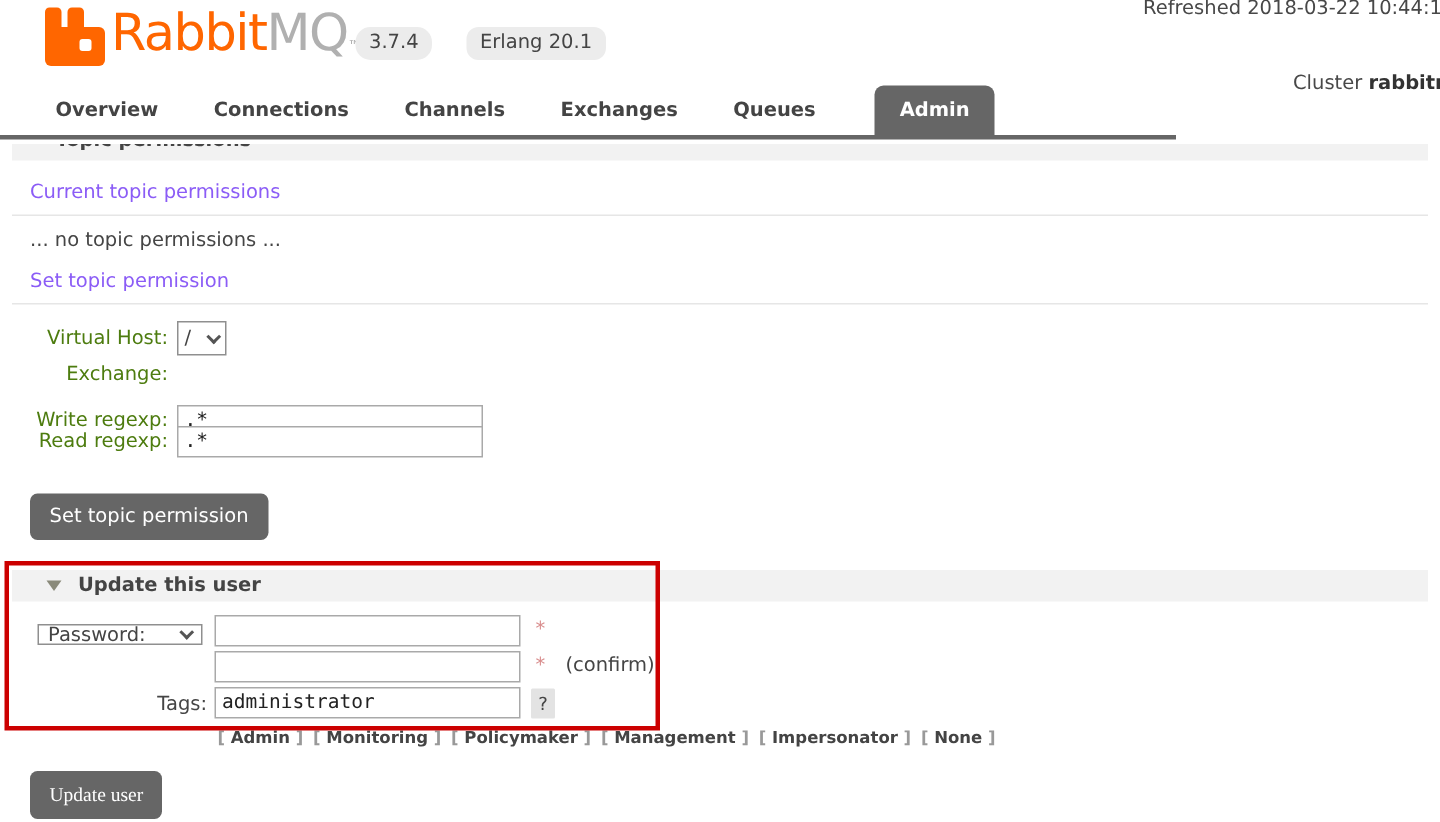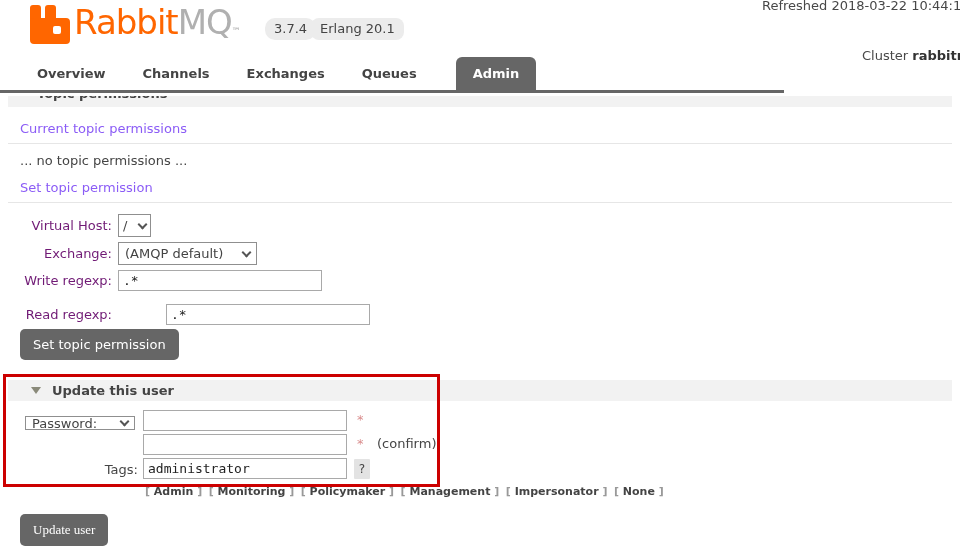--- a/index.html
+++ b/index.html
@@ -14,42 +14,42 @@
   .logo .ear1 { position:absolute; left:0; top:0; width:11px; height:22px; background:#ff6600; border-radius:3px; }
   .logo .ear2 { position:absolute; left:15px; top:0; width:11px; height:22px; background:#ff6600; border-radius:3px; }
   .logo .bodyblk { position:absolute; left:0; bottom:0; width:40px; height:26px; background:#ff6600; border-radius:4px; }
   .logo .dot { position:absolute; left:23px; top:21px; width:8px; height:8px; background:#fff; border-radius:2px; }
   .brand { position:absolute; left:74px; top:2px; font-size:34px; letter-spacing:-1px; white-space:nowrap; }
   .brand .p1 { color:#ff6600; }
   .brand .p2 { color:#b0b0b0; }
   .brand .tm { font-size:9px; color:#9a9a9a; letter-spacing:0; }
   .badge { position:absolute; top:18px; background:#ececec; color:#444; border-radius:8px;
            padding:3px 9px 4px 9px; font-size:13px; white-space:nowrap; }
-  .badge.v1 { left:265px;border-radius:10px; }
+  .badge.v1 { left:237px;border-radius:10px; }
   .badge.v2 { left:311px; }
   .refreshed { position:absolute; left:762px; top:-2px; white-space:nowrap; color:#484848; }
   .cluster { position:absolute; left:862px; top:48px; white-space:nowrap; color:#484848; }
   .cluster b { color:#333; }
   
   .tabbar { position:absolute; left:0; top:60px; width:784px; height:33px;
             border-bottom:3px solid #666; display:flex; align-items:flex-end; padding-left:37px; }
   .tab { font-weight:bold; color:#444; padding-bottom:9px; margin-right:37px; cursor:pointer; white-space:nowrap; }
   .tab.active { background:#666; color:#fff; border-radius:6px 6px 0 0; height:33px;
                 padding:0 17px; line-height:33px; margin-left:2px; margin-right:0; }
   
   .graybar-clip { position:absolute; left:8px; right:8px; top:96px; height:11px;
                   background:#f2f2f2; overflow:hidden; }
   .graybar-clip .clipped { margin-top:-10px; padding-left:29px; font-weight:bold; font-size:13px; color:#444; }
   
   .subhead { position:absolute; left:8px; right:8px; padding:0 0 7px 12px;
              border-bottom:1px solid #e6e6e6; color:#8b5cf6; }
   .plaintext { position:absolute; left:20px; color:#454545; }
   
   .frow { position:absolute; left:0; display:flex; align-items:center; }
-  .flabel { width:118px; text-align:right; padding-right:6px; color:#701a75; }
+  .flabel { width:118px; text-align:right; padding-right:6px; color:#4d7c0f; }
   .sel { border:1px solid #8f8f8f; background:#fff; height:23px; display:flex;
          align-items:center; padding:0 6px; cursor:pointer; }
   .sel .chev { width:7px; height:7px; border-left:2px solid #555; border-bottom:2px solid #555;
                transform:rotate(-45deg); margin-left:auto; margin-top:-3px; }
   .sel .selval { padding-right:14px; }
   .txt { border:1px solid #a9a9a9; height:21px; width:204px; padding:0 4px;
          font-family:"DejaVu Sans Mono","Liberation Mono",monospace; font-size:13px; color:#222; }
   .btn { position:absolute; background:#666; color:#fff; border:none; border-radius:5px;
          padding:8px 13px; font-size:13px; font-family:inherit; cursor:pointer; }
   
@@ -80,20 +80,21 @@
     <div class="dot"></div>
 </div>
 <div class="brand"><span class="p1">Rabbit</span><span class="p2">MQ</span><span class="tm">™</span></div>
 <div class="badge v1">3.7.4</div>
 <div class="badge v2">Erlang 20.1</div>
 <div class="refreshed">Refreshed 2018-03-22 10:44:1</div>
 <div class="cluster"><span>Cluster </span><b>rabbitm</b></div>
 
 <div class="tabbar">
   <div class="tab">Overview</div>
+  <div class="tab">Connections</div>
   <div class="tab">Channels</div>
   <div class="tab">Exchanges</div>
   <div class="tab">Queues</div>
   <div class="tab active">Admin</div>
 </div>
 
 <div class="graybar-clip">
   <div class="clipped">Topic permissions</div>
 </div>
 
@@ -103,30 +104,26 @@
 
 <div class="frow" style="top:214px;">
   <div class="flabel">Virtual Host:</div>
   <div class="sel" style="width:33px; padding:0 4px;">
     <span class="selval" style="padding-right:4px;">/</span>
     <span class="chev"></span>
   </div>
 </div>
 <div class="frow" style="top:242px;">
   <div class="flabel">Exchange:</div>
-  <div class="sel" style="width:139px;">
-    <span class="selval">(AMQP default)</span>
-    <span class="chev"></span>
-  </div>
 </div>
 <div class="frow" style="top:270px;">
   <div class="flabel">Write regexp:</div>
   <input class="txt" type="text" value=".*" style="">
 </div>
-<div class="frow" style="top:304px;gap:48px;">
+<div class="frow" style="top:284px;">
   <div class="flabel">Read regexp:</div>
   <input class="txt" type="text" value=".*" style="">
 </div>
 
 <button class="btn" style="left:20px; top:329px;">Set topic permission</button>
 
 <div class="graybar2">
   <span class="tri"></span>
   <span class="sectitle">Update this user</span>
 </div>

